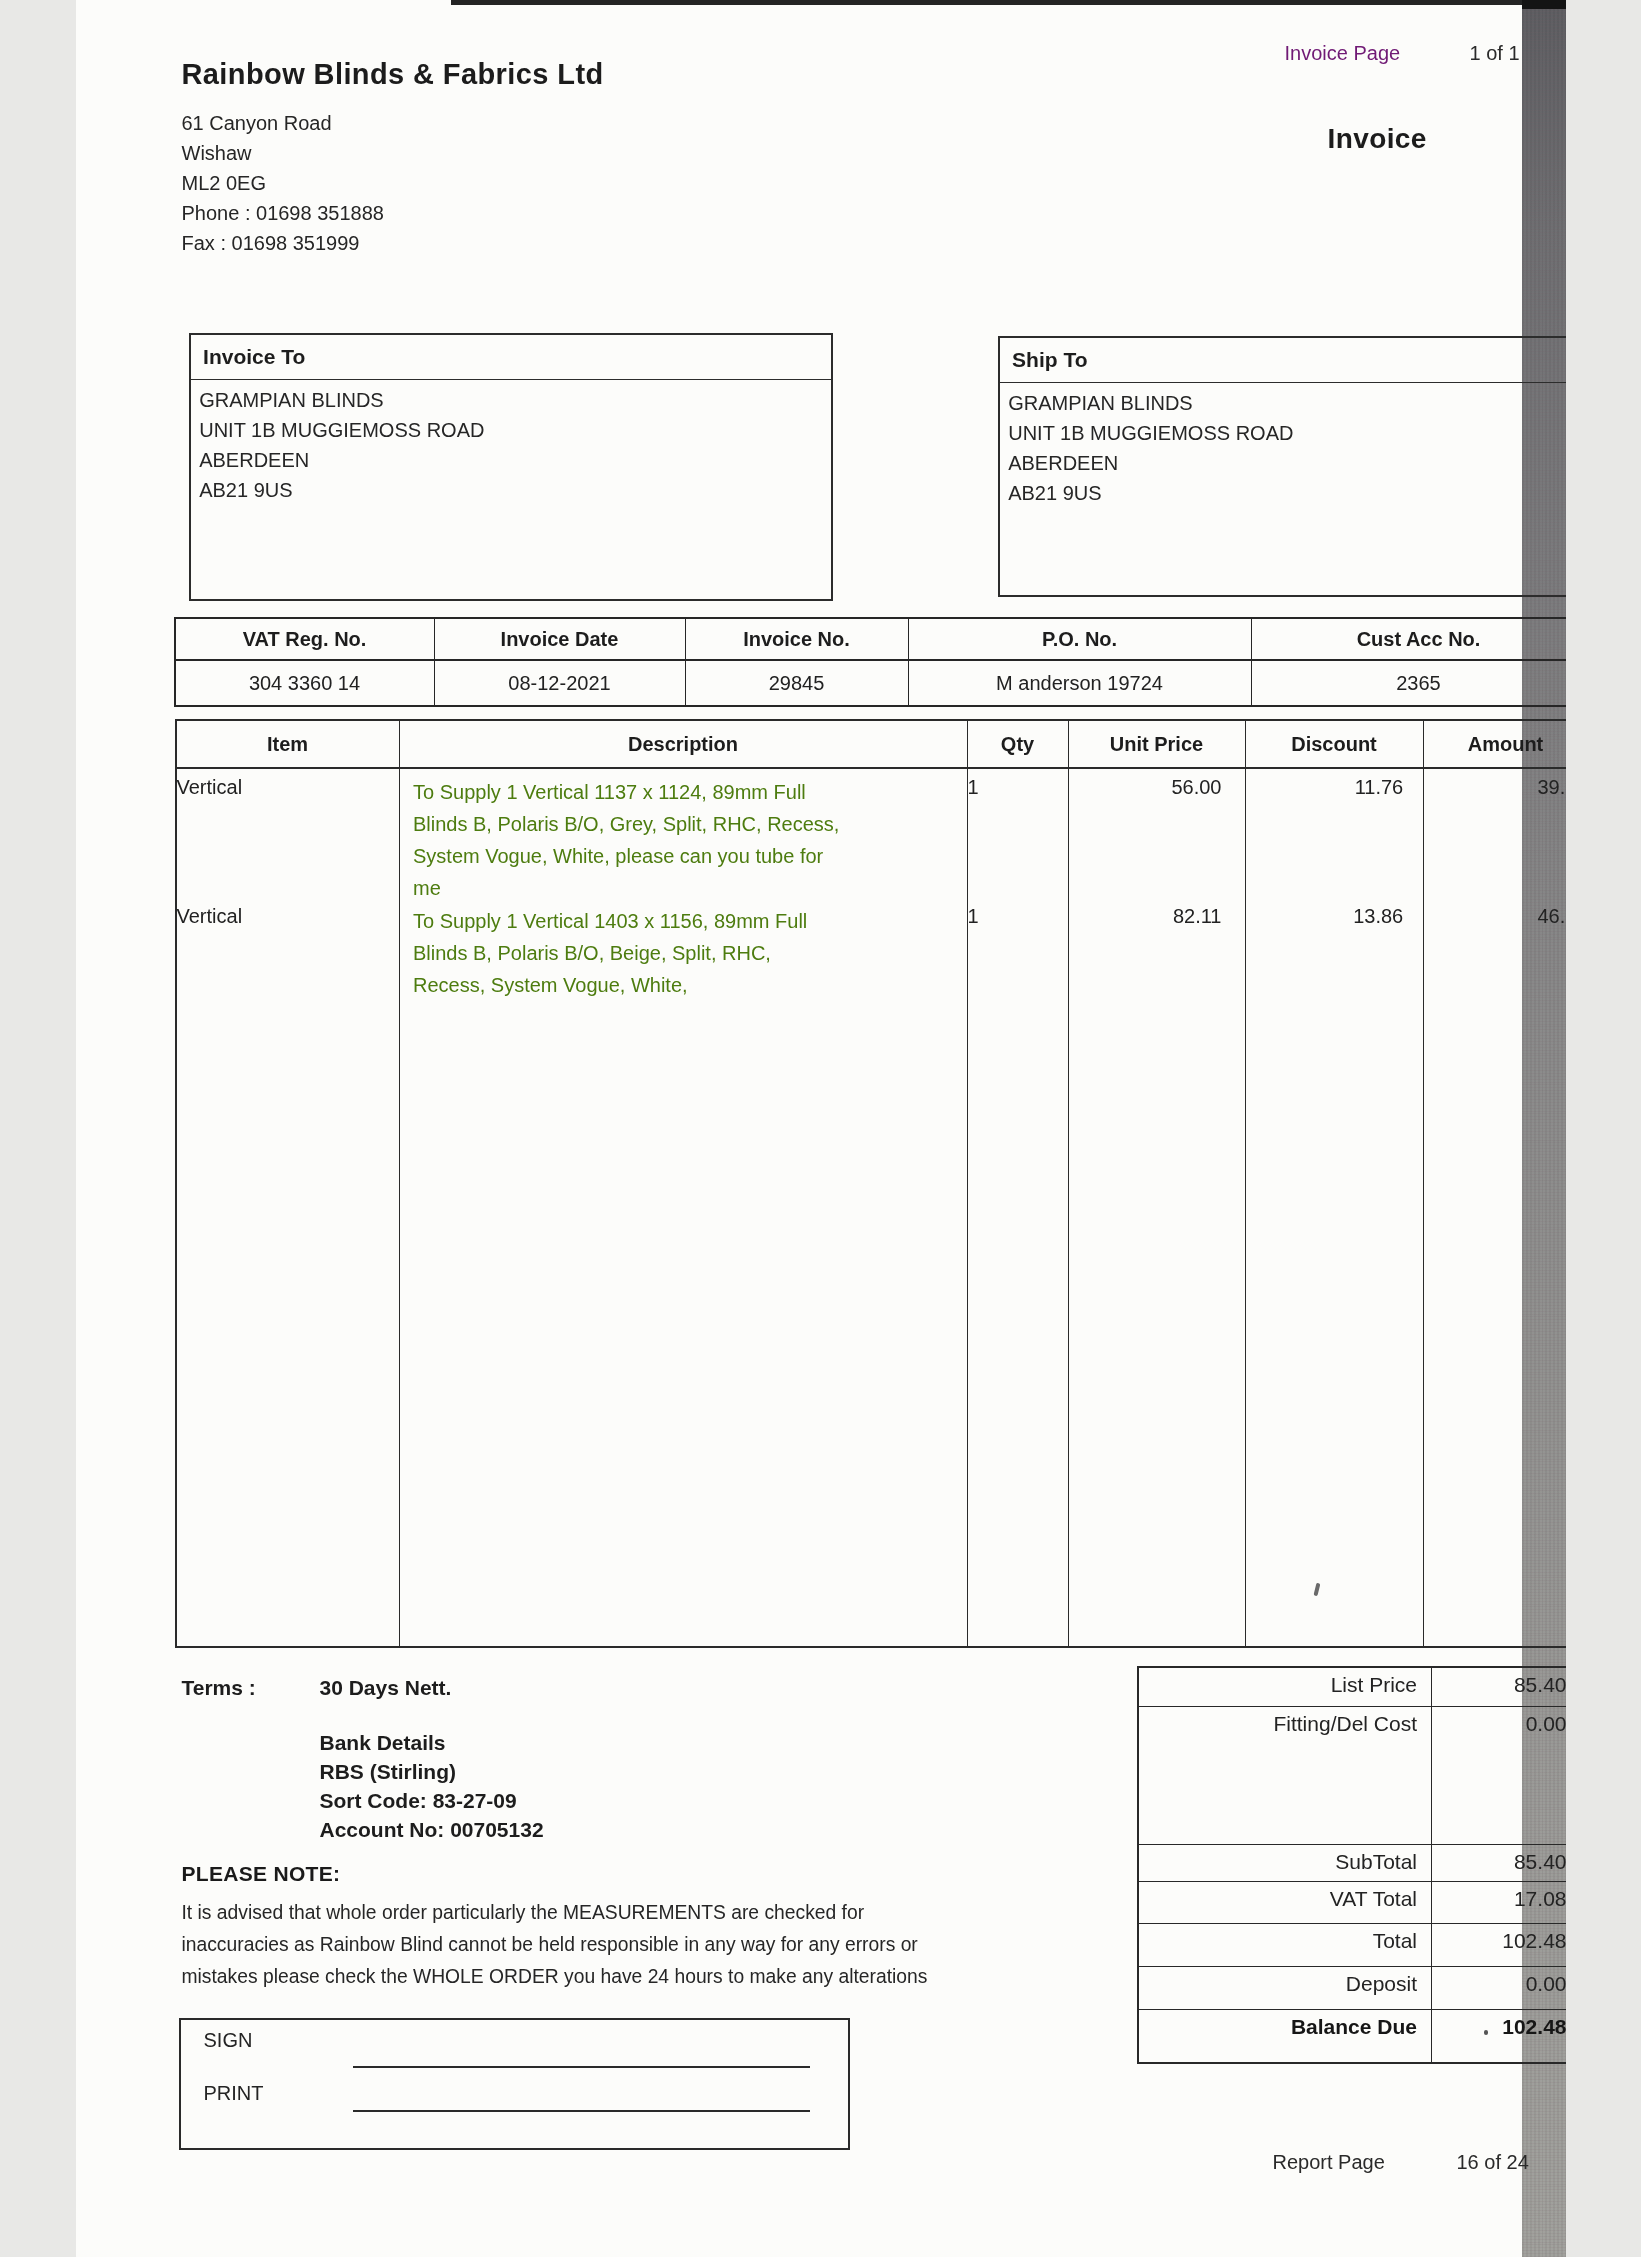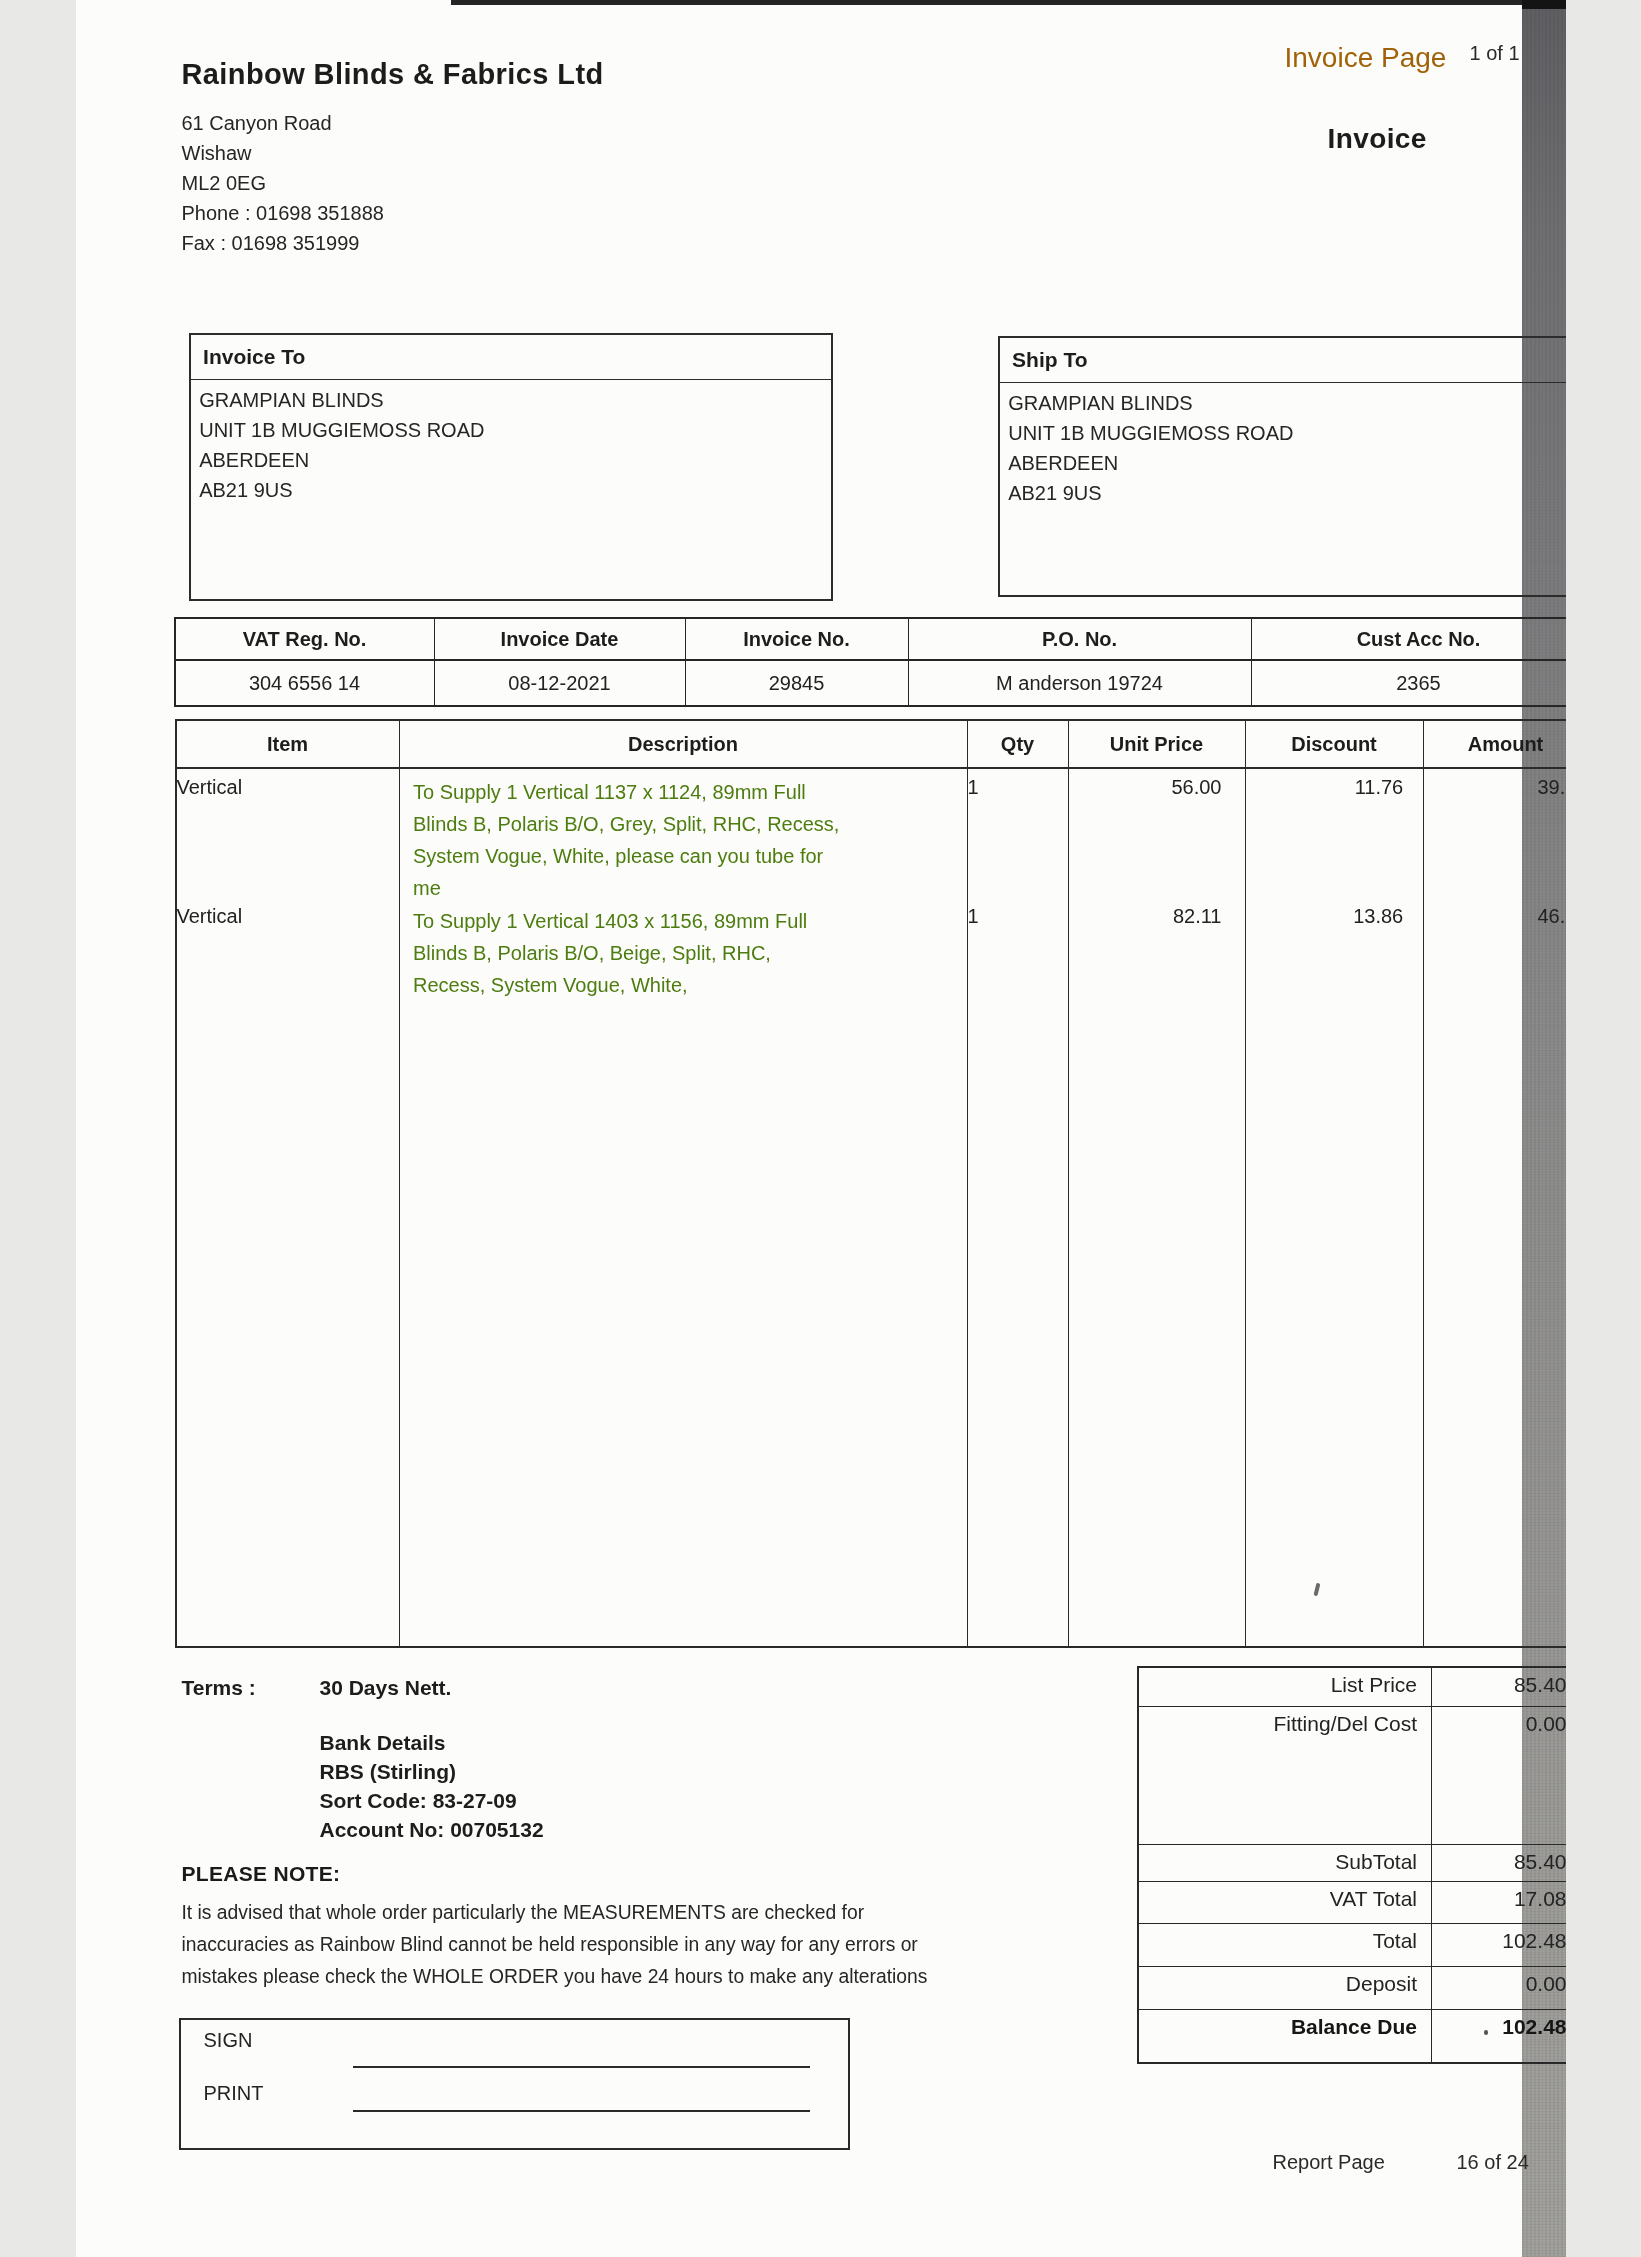--- a/index.html
+++ b/index.html
@@ -17,21 +17,21 @@
       repeating-linear-gradient(90deg, rgba(0,0,0,0.05) 0 1.9px, transparent 1.9px 3.9px),
       linear-gradient(180deg,#5e5e62 0%,#6f6f72 10%,#7b7b7d 25%,#8a8a8a 45%,#949492 65%,#9c9c99 82%,#a1a19d 100%);}
   .scan-band-cap{position:absolute;top:0;right:0;width:44px;height:8.7px;background:#141414;}
   .top-scan-line{position:absolute;top:0;left:375px;right:44px;height:4.8px;background:#242424;}
   .speck-a{position:absolute;left:1239px;top:1583px;width:3.9px;height:12.6px;background:#6a6a6a;border-radius:1.9px;transform:rotate(14deg);}
   .speck-b{position:absolute;left:1408px;top:2030px;width:4.8px;height:4.8px;background:#555;border-radius:50%;}
 
   
   .company-name{left:106px;top:58px;font-size:29px;font-weight:bold;color:#1c1c1c;letter-spacing:0.4px;}
   .company-address{left:106px;top:108px;font-size:20px;line-height:30px;color:#262626;}
-  .invoice-page-label{left:1209px;top:42px;font-size:28px;color:#a16207;}
+  .invoice-page-label{left:1209px;top:42px;font-size:20px;color:#701a75;}
   .invoice-page-value{left:1394px;top:42px;font-size:20px;color:#2a2a2a;}
   .doc-title{left:1252px;top:123px;font-size:28px;font-weight:bold;color:#1c1c1c;letter-spacing:0.4px;}
 
   
   .addr-box{border:2.4px solid #2c2c2c;box-sizing:border-box;background:transparent;}
   .box-invoice-to{left:113px;top:333px;width:644px;height:268px;}
   .box-ship-to{left:922px;top:336px;width:589px;height:261px;}
   .addr-head{height:45px;border-bottom:1.9px solid #2c2c2c;display:flex;align-items:center;
     padding-left:12.6px;font-size:21px;font-weight:bold;color:#1d1d1d;box-sizing:border-box;}
   .addr-lines{padding:4.8px 9.7px 0 8.7px;font-size:20px;line-height:30px;color:#262626;}
@@ -125,21 +125,21 @@
 
   <div class="abs meta-table">
     <div class="meta-head">
       <div class="meta-cell">VAT Reg. No.</div>
       <div class="meta-cell">Invoice Date</div>
       <div class="meta-cell">Invoice No.</div>
       <div class="meta-cell">P.O. No.</div>
       <div class="meta-cell">Cust Acc No.</div>
     </div>
     <div class="meta-vals">
-      <div class="meta-cell">304 6556 14</div>
+      <div class="meta-cell">304 3360 14</div>
       <div class="meta-cell">08-12-2021</div>
       <div class="meta-cell">29845</div>
       <div class="meta-cell">M anderson 19724</div>
       <div class="meta-cell">2365</div>
     </div>
   </div>
 
   <div class="items-table abs">
     <div class="items-head">
       <div class="hcell">Item</div>

